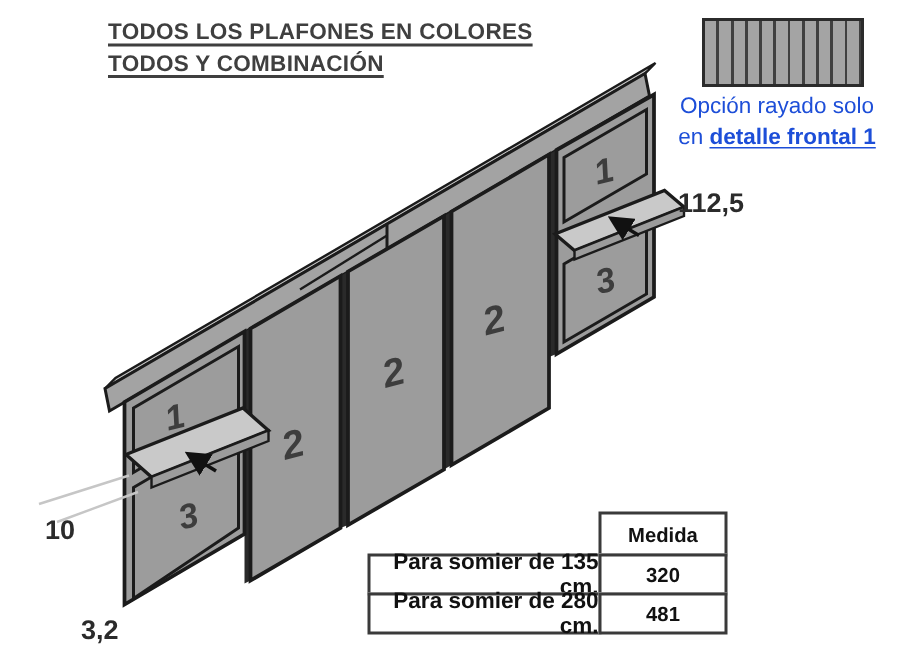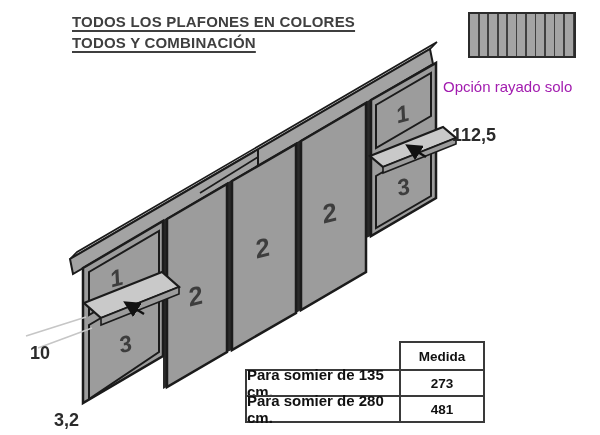--- a/index.html
+++ b/index.html
@@ -15,29 +15,29 @@
     letter-spacing:.2px;
   }
   .title div{text-decoration:underline;text-underline-offset:3px;text-decoration-thickness:2px;}
   
   .swatch{
     position:absolute;left:468px;top:12px;width:108px;height:46px;
     border:2px solid #2b2b2b;box-sizing:border-box;
     background:repeating-linear-gradient(to right,#a4a4a4 0 7.5px,#404040 7.5px 9.5px);
   }
   .hatch-note{
-    position:absolute;left:443px;top:76px;width:150px;
-    font-size:15px;line-height:21px;color:#a21caf;
+    position:absolute;left:443px;top:60px;width:150px;text-align:center;
+    font-size:15px;line-height:21px;color:#1d4ed8;
   }
   .hatch-note .emph{font-weight:bold;text-decoration:underline;text-underline-offset:2px;}
   
   svg.draw{position:absolute;left:0;top:0;}
   
   .size-table{position:absolute;left:245px;top:341px;color:#111;}
-  .trow{display:flex;}
+  .trow{display:flex;text-align:right;}
   .trow + .trow{margin-top:-2px;}
   .tcell{
     box-sizing:border-box;border:2px solid #3a3a3a;background:#ffffff;
     display:flex;align-items:center;justify-content:center;
     font-weight:bold;font-size:15px;
   }
   .tcell + .tcell{margin-left:-2px;}
   .tcell.spacer{border:none;background:transparent;}
   .col-label{width:156px;}
   .col-val{width:86px;font-size:13.5px;}
@@ -50,20 +50,21 @@
 <div id="stage">
 
   <div class="title">
     <div>TODOS LOS PLAFONES EN COLORES</div>
     <div>TODOS Y COMBINACIÓN</div>
   </div>
 
   <div class="swatch"></div>
   <div class="hatch-note">
     <div>Opción rayado solo</div>
+    <div><span>en </span><span class="emph">detalle frontal 1</span></div>
   </div>
 
   <svg class="draw" width="600" height="435" viewBox="0 0 600 435">
     <defs>
       <marker id="arrow" viewBox="0 0 10 10" refX="8" refY="5" markerWidth="7" markerHeight="7" orient="auto-start-reverse">
         <path d="M0,0 L10,5 L0,10 Z" fill="#111"></path>
       </marker>
     </defs>
 
     <polygon points="70,259 430,49 437,42 77,252" fill="#c3c3c3" stroke="#1b1b1b" stroke-width="1.6"></polygon>
@@ -113,21 +114,21 @@
     <text x="54" y="426" font-size="18" font-weight="bold" fill="#2b2b2b">3,2</text>
   </svg>
 
   <div class="size-table">
     <div class="trow">
       <div class="tcell spacer col-label row-h"></div>
       <div class="tcell col-val row-h">Medida</div>
     </div>
     <div class="trow">
       <div class="tcell col-label row-r">Para somier de 135 cm.</div>
-      <div class="tcell col-val row-r">273</div>
+      <div class="tcell col-val row-r">320</div>
     </div>
     <div class="trow">
       <div class="tcell col-label row-r">Para somier de 280 cm.</div>
       <div class="tcell col-val row-r">481</div>
     </div>
   </div>
 
 </div>
 
 </body></html>

